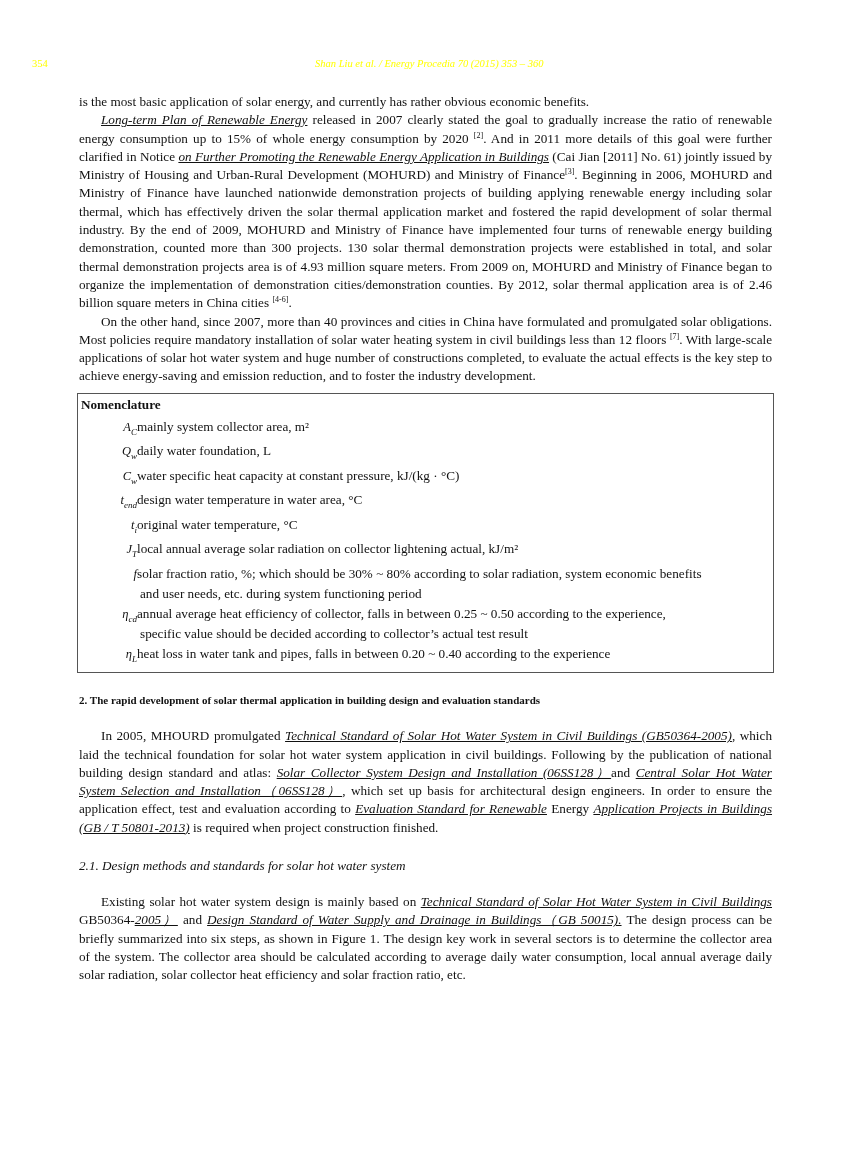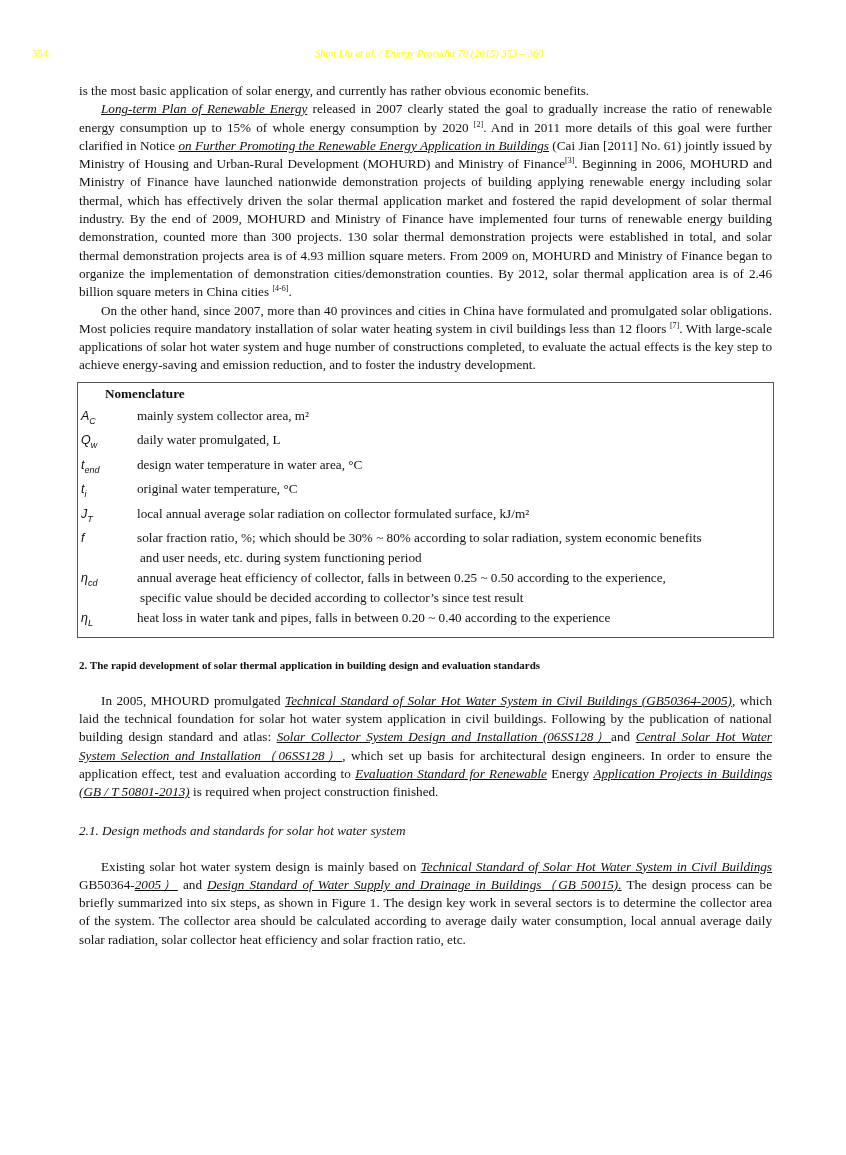--- a/index.html
+++ b/index.html
@@ -1,30 +1,30 @@
 <!DOCTYPE html>
 <html><head>
 <meta charset="utf-8">
 <style>
   html, body { margin: 0; padding: 0; background: #ffffff; }
   body { width: 846px; height: 1155px; position: relative; overflow: hidden;
          font-family: "Liberation Serif", "DejaVu Serif", serif; color: #111; }
-  .running-head { position: absolute; top: 48px; left: 0; width: 846px; height: 16px;
+  .running-head { position: absolute; top: 58px; left: 0; width: 846px; height: 16px;
          font-size: 10.5px; font-style: italic; color: #ffff00; }
   .running-head .pnum { position: absolute; left: 32px; font-style: normal; }
   .running-head .cite { position: absolute; left: 315px; text-align: right; }
-  .content { position: absolute; left: 79px; top: 82px; width: 693px; font-size: 13.2px; line-height: 18.3px; }
+  .content { position: absolute; left: 79px; top: 93px; width: 693px; font-size: 13.2px; line-height: 18.3px; }
   p { margin: 0; text-align: justify; }
   p.ind { text-indent: 22px; }
   sup { font-size: 8px; vertical-align: 5px; line-height: 0; }
   i { font-style: italic; text-decoration: underline; }
   .nom-box { border: 1.3px solid #555; margin: 7px -2px 0 -2px; padding: 2px 4px 4px 3px; }
-  .nom-title { font-weight: bold; margin-bottom: 3px; line-height: 18px; margin-left: 24px; }
+  .nom-title { font-weight: bold; margin-bottom: 3px; line-height: 18px; }
   .nom-row { display: flex; line-height: 20px; }
-  .nom-sym { width: 56px; flex: none; font-family: Liberation Sans, sans-serif; font-style: italic; font-size: 12.5px; }
+  .nom-sym { width: 56px; flex: none; font-family: Liberation Serif, serif; font-style: italic; font-size: 12.5px; text-align: right; }
   .nom-sym sub { font-size: 9px; }
   .nom-def { flex: 1; }
   h2 { font-size: 11px; font-weight: bold; margin: 18px 0 0 0; line-height: 18px; }
   h3 { font-size: 13.2px; font-weight: normal; font-style: italic; margin: 20px 0 0 0; line-height: 18px; }
   .gap { height: 18px; }
 </style>
 </head>
 <body>
 
 <div class="running-head">
@@ -44,53 +44,59 @@
     <div id="nom-list">
         <div class="nom-row">
           <div class="nom-sym"><span>A</span><sub>C</sub></div>
           <div class="nom-def">
             <div>mainly system collector area, m²</div>
           </div>
         </div>
         <div class="nom-row">
           <div class="nom-sym"><span>Q</span><sub>w</sub></div>
           <div class="nom-def">
-            <div>daily water promulgated, L</div>
+            <div>daily water foundation, L</div>
+          </div>
+        </div>
+        <div class="nom-row">
+          <div class="nom-sym"><span>C</span><sub>w</sub></div>
+          <div class="nom-def">
+            <div>water specific heat capacity at constant pressure, kJ/(kg · °C)</div>
           </div>
         </div>
         <div class="nom-row">
           <div class="nom-sym"><span>t</span><sub>end</sub></div>
           <div class="nom-def">
             <div>design water temperature in water area, °C</div>
           </div>
         </div>
         <div class="nom-row">
           <div class="nom-sym"><span>t</span><sub>i</sub></div>
           <div class="nom-def">
             <div>original water temperature, °C</div>
           </div>
         </div>
         <div class="nom-row">
           <div class="nom-sym"><span>J</span><sub>T</sub></div>
           <div class="nom-def">
-            <div>local annual average solar radiation on collector formulated surface, kJ/m²</div>
+            <div>local annual average solar radiation on collector lightening actual, kJ/m²</div>
           </div>
         </div>
         <div class="nom-row">
           <div class="nom-sym"><span>f</span><sub></sub></div>
           <div class="nom-def">
             <div>solar fraction ratio, %; which should be 30% ~ 80% according to solar radiation, system economic benefits</div>
             <div style="padding-left: 3px;">and user needs, etc. during system functioning period</div>
           </div>
         </div>
         <div class="nom-row">
           <div class="nom-sym"><span>η</span><sub>cd</sub></div>
           <div class="nom-def">
             <div>annual average heat efficiency of collector, falls in between 0.25 ~ 0.50 according to the experience,</div>
-            <div style="padding-left: 3px;">specific value should be decided according to collector’s since test result</div>
+            <div style="padding-left: 3px;">specific value should be decided according to collector’s actual test result</div>
           </div>
         </div>
         <div class="nom-row">
           <div class="nom-sym"><span>η</span><sub>L</sub></div>
           <div class="nom-def">
             <div>heat loss in water tank and pipes, falls in between 0.20 ~ 0.40 according to the experience</div>
           </div>
         </div>
       </div>
   </div>

